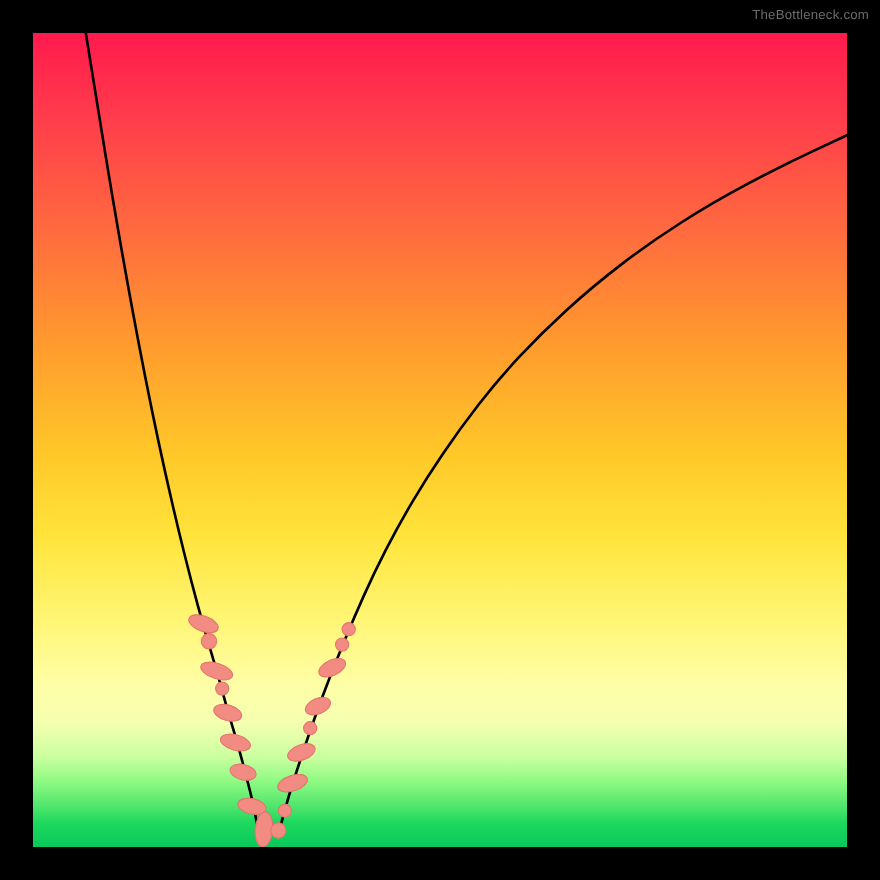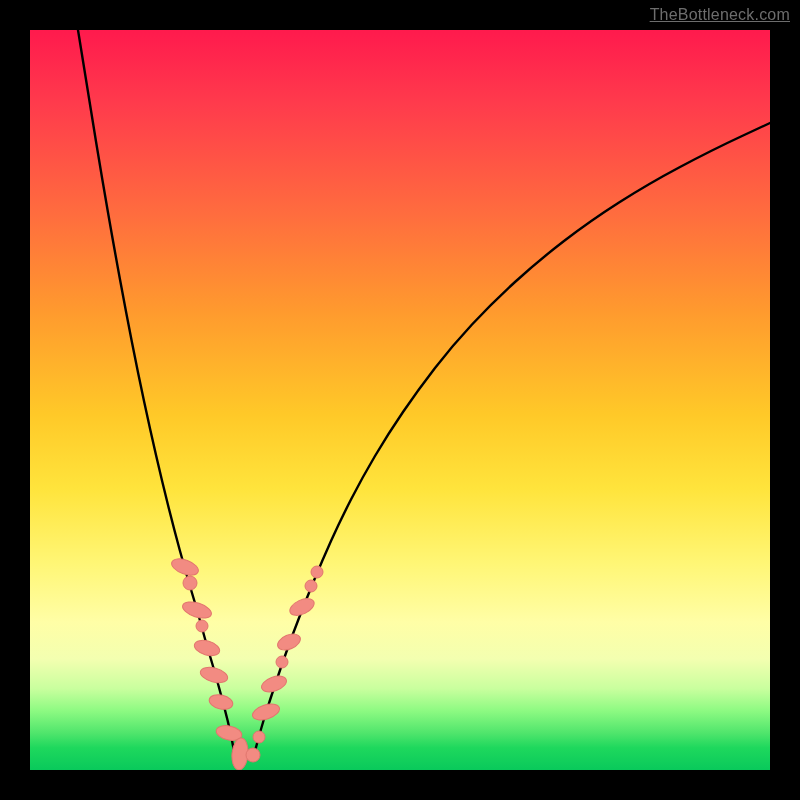--- a/index.html
+++ b/index.html
@@ -50,25 +50,24 @@
       #50e56c 95%,
       #1ed85d 97%,
       #09c95b 100%
     );
   }
   .watermark {
     position: absolute;
     top: 6px;
     right: 10px;
     color: #6d6d6d;
-    font-size: 16px;
+    font-size: 12px;
     font-weight: 500;
     letter-spacing: 0.2px;
     font-family: Arial, Helvetica, sans-serif;
-    text-decoration: underline;
   }
   svg {
     position: absolute;
     left: 0;
     top: 0;
   }
 </style>
 </head>
 <body>
 

